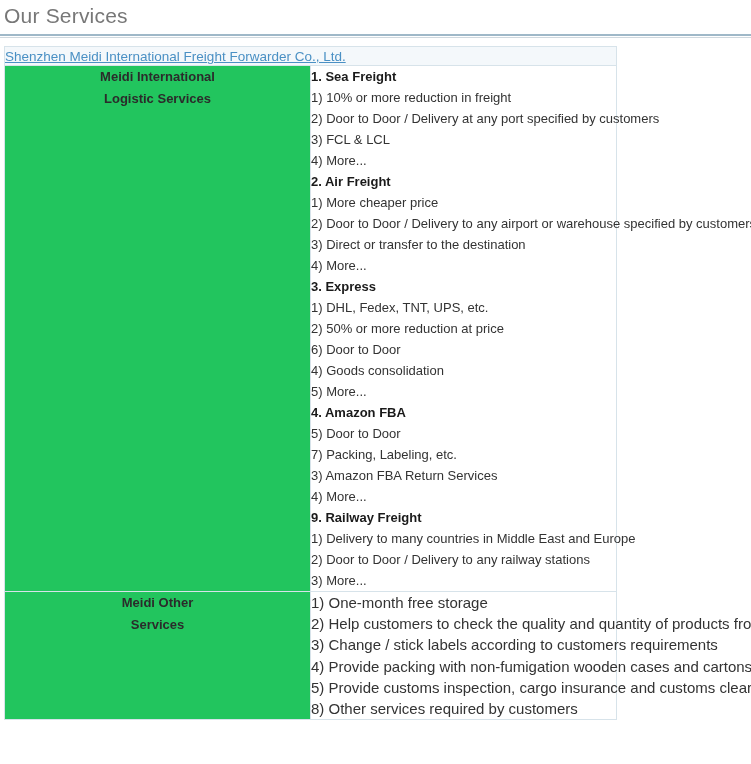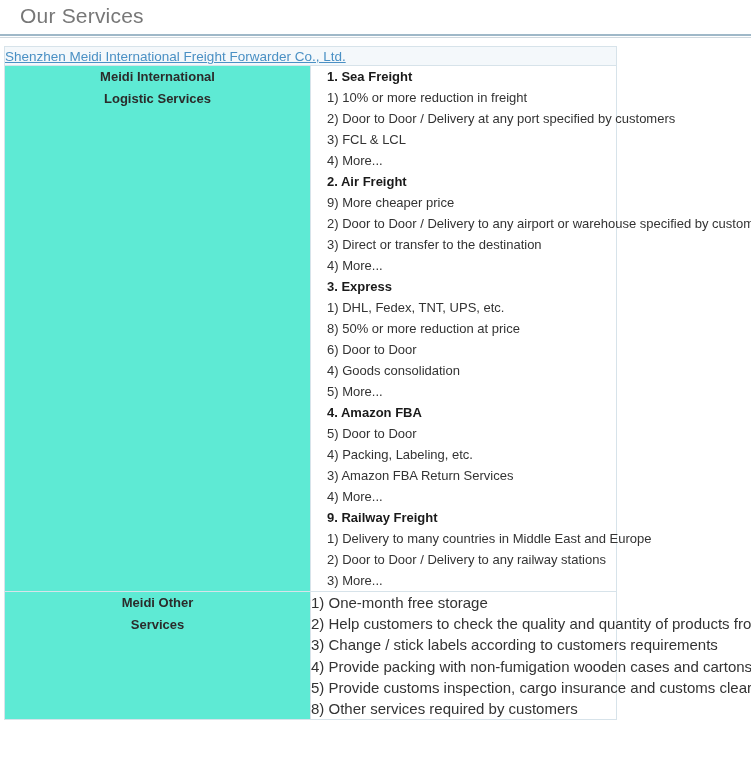--- a/index.html
+++ b/index.html
@@ -15,21 +15,21 @@
     overflow: hidden;
   }
   .page {
     width: 751px;
     box-sizing: border-box;
   }
   .page-title {
     font-size: 21px;
     color: #777777;
     font-weight: normal;
-    padding: 4px 0 6px 20px;
+    padding: 4px 0 6px 4px;
     margin: 0;
     letter-spacing: 0.2px;
   }
   .title-rule {
     border-top: 2px solid #9fb8c8;
     margin: 0 0 0 0;
     height: 0;
     width: 751px;
   }
   .title-rule.thin {
@@ -59,39 +59,38 @@
     border-bottom: 1px solid #cfdee8;
   }
   a.company-link {
     color: #4a90c4;
     font-size: 13.5px;
     text-decoration: underline;
     cursor: pointer;
   }
   td.label-cell {
     width: 150px;
-    background: #5eead4;
+    background: #22c55e;
     text-align: center;
     vertical-align: middle;
     font-weight: bold;
     font-size: 13px;
     color: #2b2b2b;
     line-height: 22px;
     padding: 8px 10px;
   }
   td.content-cell {
     padding: 10px 12px 12px 14px;
     background: #ffffff;
   }
   .line {
     font-size: 13px;
     line-height: 21px;
     color: #333333;
     white-space: nowrap;
-    margin-left: 16px;
   }
   .line.bold {
     font-weight: bold;
     color: #1a1a1a;
   }
   .block + .block {
     margin-top: 0;
   }
   .other-line {
     font-size: 15px;
@@ -128,39 +127,39 @@
             <div class="block">
               <div class="line bold">1. Sea Freight</div>
               <div class="line">1) 10% or more reduction in freight</div>
               <div class="line">2) Door to Door / Delivery at any port specified by customers</div>
               <div class="line">3) FCL &amp; LCL</div>
               <div class="line">4) More...</div>
             </div>
 
             <div class="block">
               <div class="line bold">2. Air Freight</div>
-              <div class="line">9) More cheaper price</div>
+              <div class="line">1) More cheaper price</div>
               <div class="line">2) Door to Door / Delivery to any airport or warehouse specified by customers</div>
               <div class="line">3) Direct or transfer to the destination</div>
               <div class="line">4) More...</div>
             </div>
 
             <div class="block">
               <div class="line bold">3. Express</div>
               <div class="line">1) DHL, Fedex, TNT, UPS, etc.</div>
-              <div class="line">8) 50% or more reduction at price</div>
+              <div class="line">2) 50% or more reduction at price</div>
               <div class="line">6) Door to Door</div>
               <div class="line">4) Goods consolidation</div>
               <div class="line">5) More...</div>
             </div>
 
             <div class="block">
               <div class="line bold">4. Amazon FBA</div>
               <div class="line">5) Door to Door</div>
-              <div class="line">4) Packing, Labeling, etc.</div>
+              <div class="line">7) Packing, Labeling, etc.</div>
               <div class="line">3) Amazon FBA Return Services</div>
               <div class="line">4) More...</div>
             </div>
 
             <div class="block">
               <div class="line bold">9. Railway Freight</div>
               <div class="line">1) Delivery to many countries in Middle East and Europe</div>
               <div class="line">2) Door to Door / Delivery to any railway stations</div>
               <div class="line">3) More...</div>
             </div>

